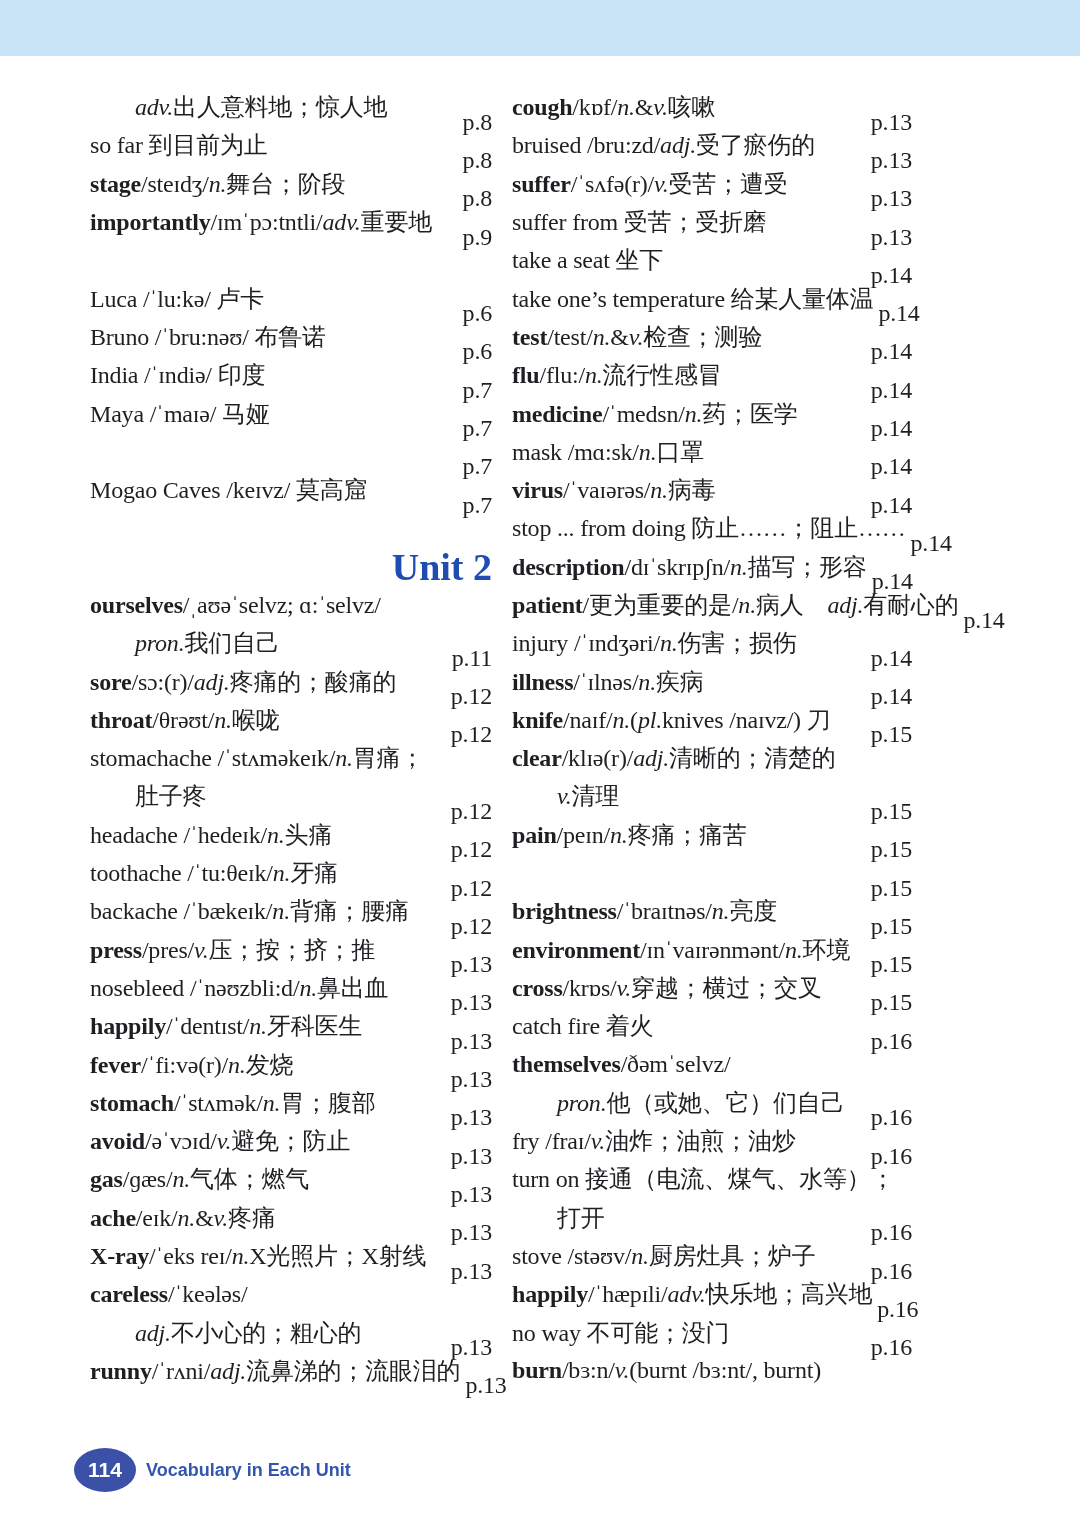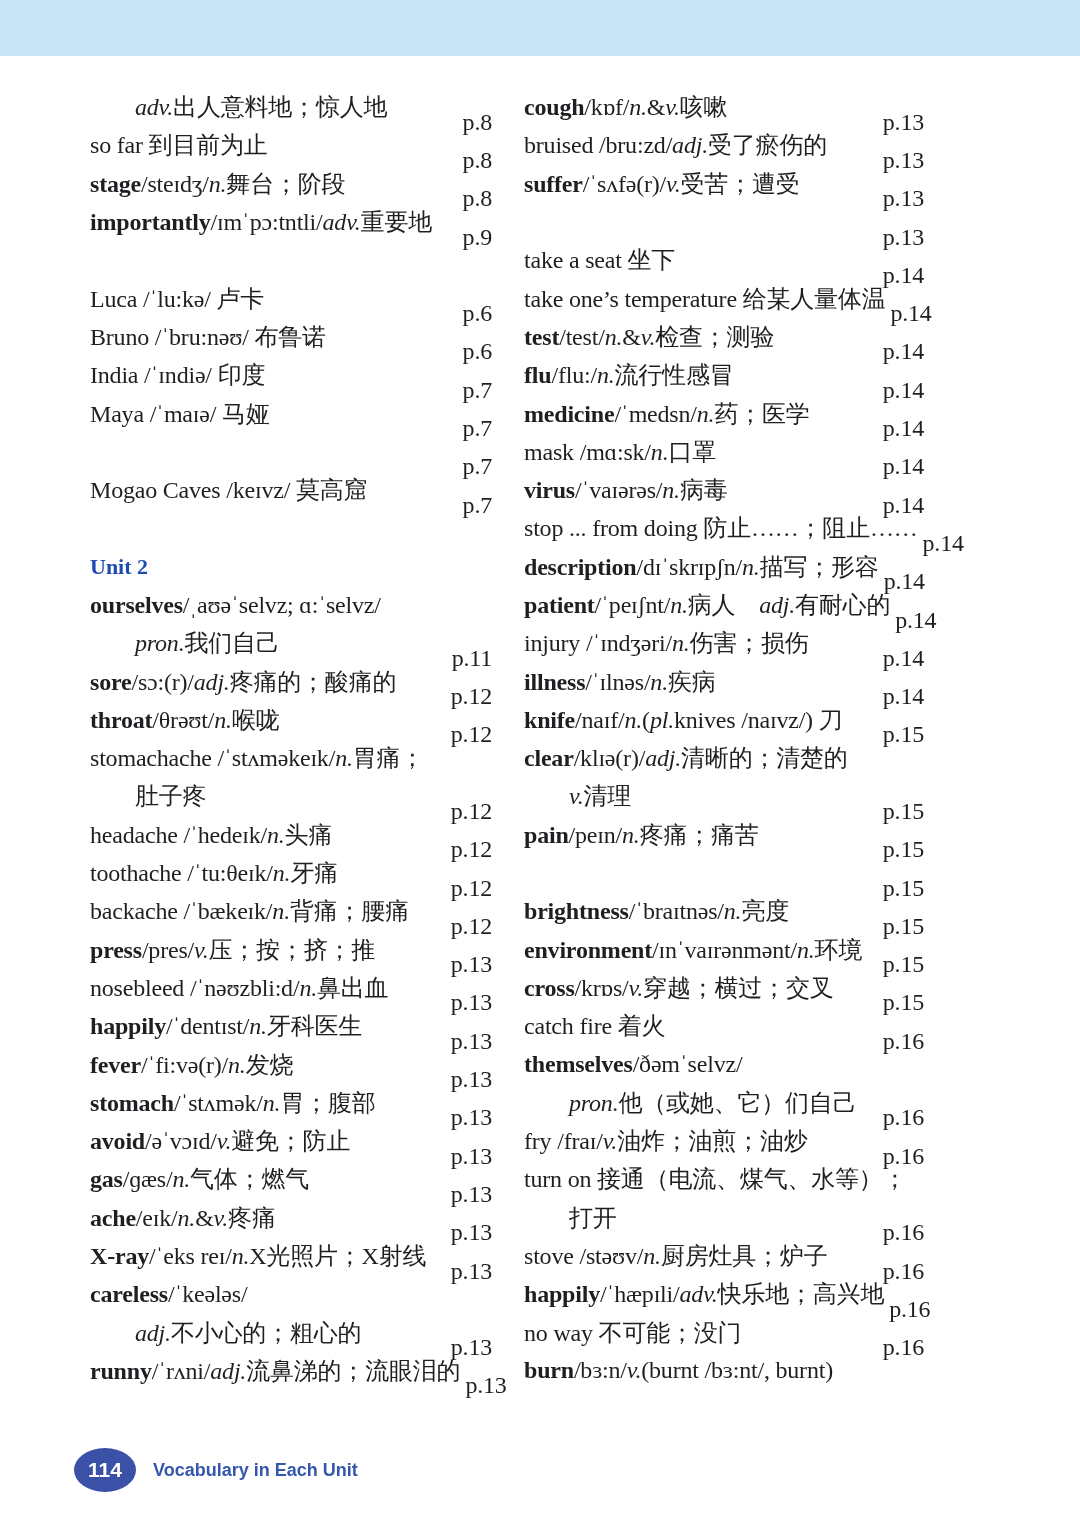--- a/index.html
+++ b/index.html
@@ -12,37 +12,38 @@
     overflow: hidden;
   }
   .topbar {
     position: absolute; top: 0; left: 0; width: 1080px; height: 56px;
     background: var(--topbar, #c9e4f6);
   }
   .col {
     position: absolute; top: 88px; display: flex; flex-direction: column;
   }
   .col-left  { left: 90px;  width: 402px; }
-  .col-right { left: 524px; width: 400px; }
+  .col-right { left: 512px; width: 400px; }
   .row {
     height: 38.3px; display: flex; align-items: center;
     white-space: nowrap; font-size: 24px; letter-spacing: -0.2px;
   }
   .row.indent { padding-left: 45px; }
   .row.heading {
-    font-weight: bold; font-size: 22px; color: var(--accent, #1e4cb0);
+    font-weight: bold; font-size: 38px; color: var(--accent, #1e4cb0);
     letter-spacing: 0;
+    justify-content: flex-end;
   }
   .row .text { display: inline-flex; align-items: baseline; }
   .seg.b { font-weight: bold; }
   .seg.i { font-style: italic; }
   .row .page { margin-left: auto; padding-left: 5px; margin-top: 30px; }
   .footer {
     position: absolute; left: 74px; top: 1448px;
-    display: flex; align-items: center; gap: 17px;
+    display: flex; align-items: center; gap: 10px;
     font-family: "Liberation Sans", "DejaVu Sans", sans-serif;
   }
   .badge {
     width: 62px; height: 44px; border-radius: 50%;
     background: var(--badge, #3b51a8); color: #ffffff;
     display: flex; align-items: center; justify-content: center;
     font-weight: bold; font-size: 21px;
   }
   .footer-label {
     color: var(--label, #3457ae); font-weight: bold; font-size: 18px;
@@ -319,20 +320,23 @@
     <div class="row">
       <span class="text">
         <span class="seg b">suffer </span>
         <span class="seg n">/ˈsʌfə(r)/ </span>
         <span class="seg i">v. </span>
         <span class="seg n">受苦；遭受</span>
       </span>
       <span class="page">p.13</span>
     </div>
     <div class="row">
+      <span class="text">
+        <span class="seg n">suffer from 受苦；受折磨</span>
+      </span>
       <span class="page">p.13</span>
     </div>
     <div class="row">
       <span class="text">
         <span class="seg n">take a seat 坐下</span>
       </span>
       <span class="page">p.14</span>
     </div>
     <div class="row">
       <span class="text">
@@ -397,21 +401,21 @@
         <span class="seg b">description </span>
         <span class="seg n">/dɪˈskrɪpʃn/ </span>
         <span class="seg i">n. </span>
         <span class="seg n">描写；形容</span>
       </span>
       <span class="page">p.14</span>
     </div>
     <div class="row">
       <span class="text">
         <span class="seg b">patient </span>
-        <span class="seg n">/ˈpeɪʃnt/ </span>
+        <span class="seg n">/更为重要的是/ </span>
         <span class="seg i">n. </span>
         <span class="seg n">病人　</span>
         <span class="seg i">adj. </span>
         <span class="seg n">有耐心的</span>
       </span>
       <span class="page">p.14</span>
     </div>
     <div class="row">
       <span class="text">
         <span class="seg n">injury /ˈɪndʒəri/ </span>

